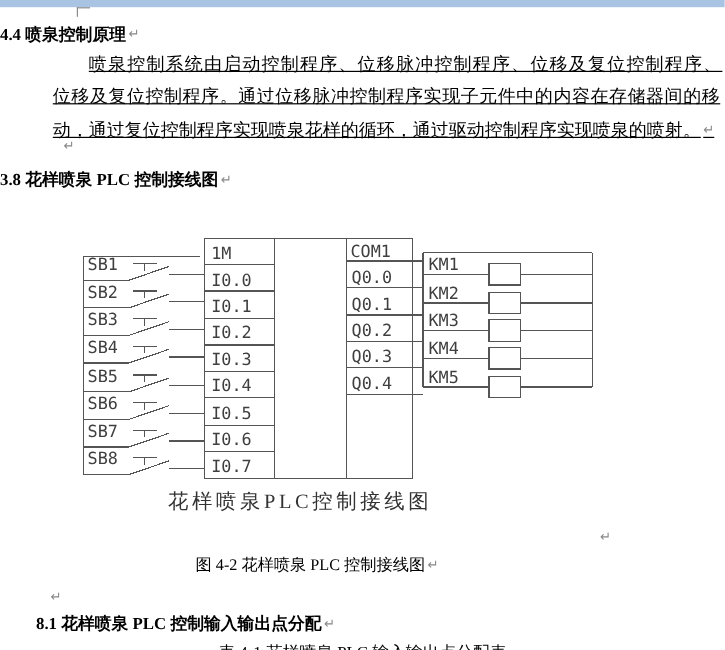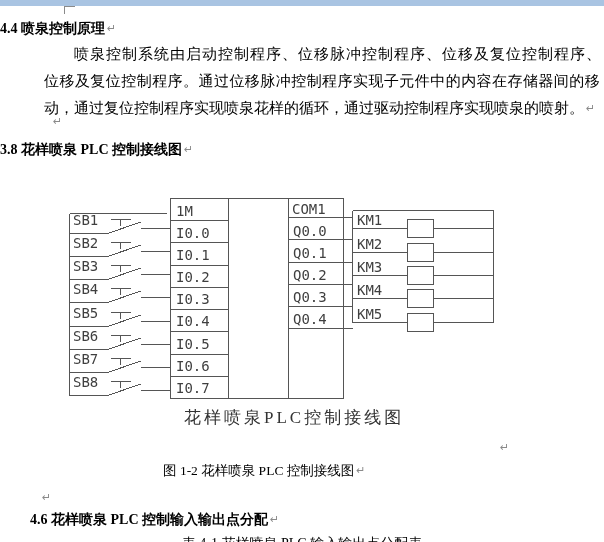--- a/index.html
+++ b/index.html
@@ -10,34 +10,34 @@
     color:#000;
   }
   .top-band{position:absolute;left:0;top:0;width:604px;height:6px;background:#a9c4e2;}
   .corner-mark{position:absolute;left:64px;top:6px;width:10px;height:7px;
     border-top:1px solid #8a8a8a;border-left:1px solid #8a8a8a;}
   .heading{position:absolute;left:0;width:604px;text-align:left;
     font-size:14px;font-weight:bold;line-height:17px;white-space:nowrap;}
   .h44{top:20px;}
   .h45{top:141px;}
   .h46{top:511px;left:30px;}
-  .bodyline{position:absolute;left:44px;font-size:15px;line-height:17px;white-space:nowrap;}
+  .bodyline{position:absolute;left:44px;font-size:15px;line-height:17px;white-space:nowrap;text-decoration:underline;}
   .l1{top:46px;padding-left:30px;letter-spacing:1px;}
   .l2{top:73px;letter-spacing:0.45px;}
   .l3{top:100px;letter-spacing:0;}
   .pilcrow{color:#8a8a8a;font-size:11px;font-family:"DejaVu Sans", sans-serif;
     margin-left:2px;vertical-align:1px;font-weight:normal;}
   .pilcrow-abs{position:absolute;font-size:11px;color:#8a8a8a;
     font-family:"DejaVu Sans", sans-serif;}
   .p-empty1{left:53px;top:115px;}
   .p-after-figure{left:500px;top:441px;}
   .p-empty2{left:42px;top:491px;}
   .figure-wrap{position:absolute;left:0;top:0;width:604px;height:542px;pointer-events:none;}
   .inner-caption{position:absolute;left:140px;top:406px;width:216px;
-    font-size:17px;letter-spacing:3px;color:#333;white-space:nowrap;margin-left:44px;}
+    font-size:17px;letter-spacing:3px;color:#333;white-space:nowrap;}
   .figure-label{position:absolute;left:163px;top:462px;font-size:13.5px;white-space:nowrap;}
   .partial-line{position:absolute;left:0;top:535px;width:604px;text-align:center;
     font-size:14px;white-space:nowrap;}
   .dt{font:14px "DejaVu Sans Mono", monospace;fill:#3f3f3f;}
   .wires{stroke:#555;stroke-width:1;fill:none;shape-rendering:crispEdges;}
 </style>
 </head>
 <body>
 
 <div class="top-band"></div>
@@ -186,19 +186,19 @@
   <text class="dt" x="357" y="249">KM2</text>
   <text class="dt" x="357" y="272">KM3</text>
   <text class="dt" x="357" y="295">KM4</text>
   <text class="dt" x="357" y="319">KM5</text>
 </svg>
 <div class="inner-caption">花样喷泉PLC控制接线图</div>
 </div>
 
 <div class="pilcrow-abs p-after-figure">↵</div>
 
-<div class="figure-label"><span>图 1-2 花样喷泉 PLC 控制接线图</span><span class="pilcrow">↵</span></div>
+<div class="figure-label"><span>图 4-2 花样喷泉 PLC 控制接线图</span><span class="pilcrow">↵</span></div>
 
 <div class="pilcrow-abs p-empty2">↵</div>
 
-<div class="heading h46"><span>4.6 花样喷泉 PLC 控制输入输出点分配</span><span class="pilcrow">↵</span></div>
+<div class="heading h46"><span>8.1 花样喷泉 PLC 控制输入输出点分配</span><span class="pilcrow">↵</span></div>
 
 <div class="partial-line">表 4-1 花样喷泉 PLC 输入输出点分配表</div>
 
 </body></html>

